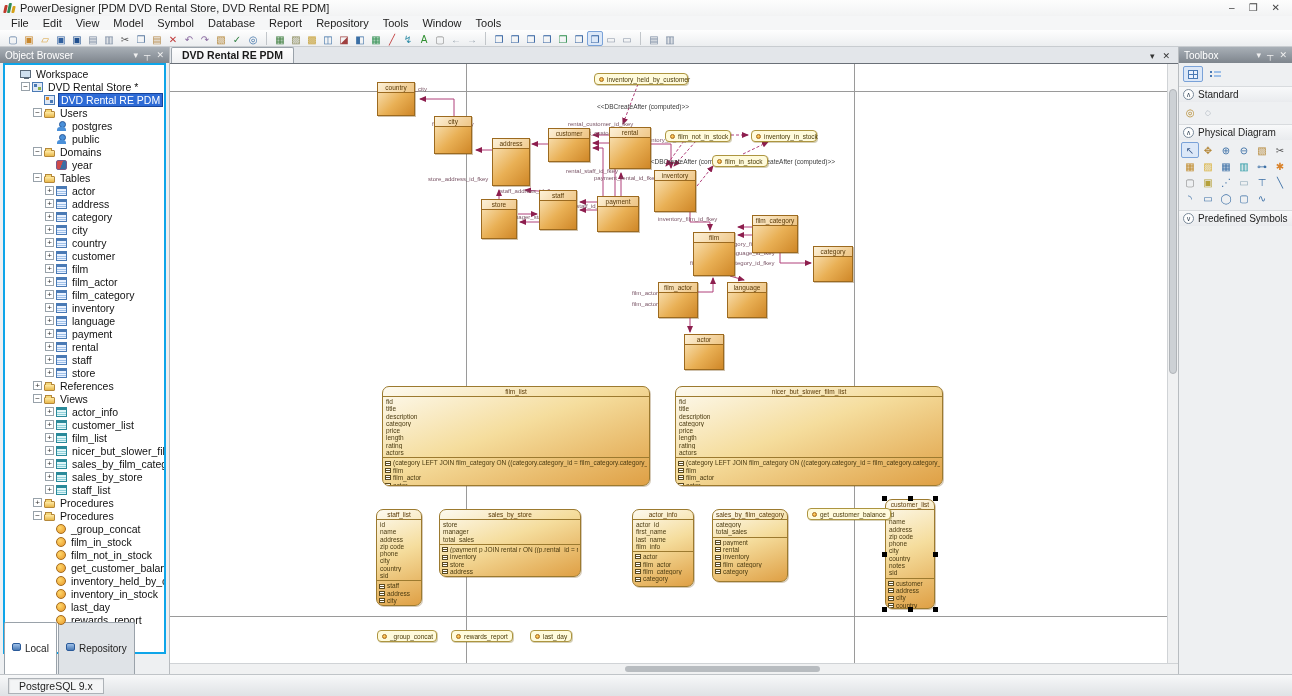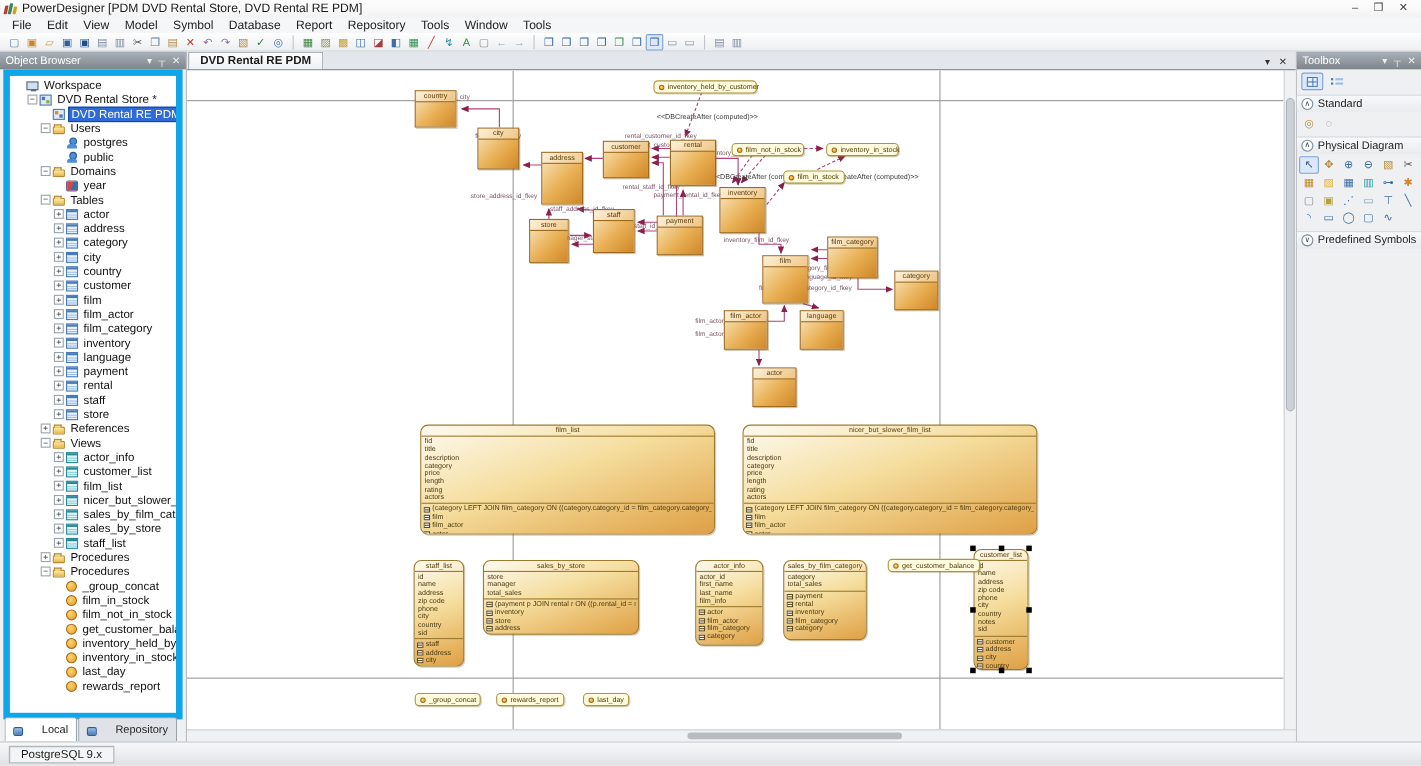--- a/index.html
+++ b/index.html
@@ -35,21 +35,21 @@
   .panel-left { width:170px; flex:none; background:#eef0f2; border-right:1px solid #b8bcc0; display:flex; flex-direction:column; }
   .panel-header { height:16px; background:linear-gradient(#a9b0b7,#7e858d); color:#fff; font-size:10px; display:flex; align-items:center; padding:0 5px; flex:none; }
   .panel-header .ph-title { flex:1; }
   .panel-header .ph-btn { margin-left:6px; font-size:9px; color:#f0f0f0; line-height:14px; }
   .filter-row { height:22px; display:flex; align-items:center; padding:0 5px; font-size:10px; color:#222; flex:none; gap:4px; }
   .filter-row input { flex:1; height:15px; min-width:0; border:1px solid #9aa2aa; background:#fff; font-size:10px; padding:0 2px; font-family:"Liberation Sans",sans-serif; }
   .funnel { width:0; height:0; border-left:5px solid transparent; border-right:5px solid transparent; border-top:7px solid #e8b84a; position:relative; }
   .funnel::after { content:"✕"; position:absolute; left:0px; top:-8px; font-size:7px; color:#c0392b; }
   .refresh { color:#2e8b2e; font-size:11px; font-weight:bold; line-height:12px; }
 
-  .tree { flex:1; background:#fff; border:6px solid #0ea5e9; margin:0 3px; overflow:hidden; padding:2px 0; }
+  .tree { flex:1; background:#fff; border:2px solid #0ea5e9; margin:0 3px; overflow:hidden; padding:2px 0; }
   .trow { height:13px; display:flex; align-items:center; font-size:10.5px; color:#111; white-space:nowrap; }
   .texp { width:9px; height:9px; border:1px solid #98a2aa; background:#fff; font-size:8px; line-height:7px; text-align:center; color:#333; margin-right:2px; flex:none; }
   .texp-sp { width:11px; flex:none; }
   .tlabel { padding:0 2px; }
   .tlabel.sel { background:#2e6bd6; color:#fff; border:1px solid #16449a; }
   .ti { width:11px; height:10px; margin-right:3px; flex:none; position:relative; }
   .ti-folder { height:7px; margin-top:3px; background:linear-gradient(#ffeaa6,#e8b84a); border:1px solid #b5883a; border-radius:1px; }
   .ti-folder::before { content:""; position:absolute; top:-3px; left:0; width:5px; height:2px; background:#f5d87a; border:1px solid #b5883a; border-bottom:none; }
   .ti-table { background:#eaf2ff; border:1px solid #4a7ab5; }
   .ti-table::before { content:""; position:absolute; left:0; right:0; top:0; height:2px; background:#4a7ab5; }
@@ -64,21 +64,21 @@
   .ti-workspace { background:#cfe0f0; border:1px solid #5a6a7a; height:8px; }
   .ti-workspace::after { content:""; position:absolute; left:3px; bottom:-2px; width:5px; height:2px; background:#5a6a7a; }
   .ti-model { background:#dfe8f5; border:1px solid #4a7ab5; }
   .ti-model::before { content:""; position:absolute; left:1px; top:1px; width:3px; height:3px; background:#4a7ab5; }
   .ti-model::after { content:""; position:absolute; right:1px; bottom:1px; width:3px; height:3px; background:#8ab04a; }
   .ti-pdm { background:#dfe8f5; border:1px solid #4a7ab5; }
   .ti-pdm::before { content:""; position:absolute; left:1px; top:1px; width:3px; height:3px; background:#d98a2b; }
   .ti-pdm::after { content:""; position:absolute; right:1px; bottom:1px; width:3px; height:3px; background:#4a7ab5; }
 
   .panel-tabs { height:20px; display:flex; align-items:flex-end; padding-left:4px; gap:1px; flex:none; }
-  .ptab { display:flex; align-items:flex-end; gap:17px; font-size:10px; color:#222; padding:5px 7px; border:1px solid #9aa2aa; border-bottom:none; background:#dfe3e7; border-radius:2px 2px 0 0; }
+  .ptab { display:flex; align-items:flex-start; gap:4px; font-size:10px; color:#222; padding:20px 7px; border:1px solid #9aa2aa; border-bottom:none; background:#dfe3e7; border-radius:2px 2px 0 0; }
   .ptab.active { background:#fff; }
   .db-ico { width:9px; height:8px; background:linear-gradient(#9ec0e8,#4a7ab5); border:1px solid #2a5a9a; border-radius:2px; }
 
   
   .center { flex:1; display:flex; flex-direction:column; min-width:0; background:#e8eaec; }
   .doc-tabs { height:17px; background:#e3e6ea; display:flex; align-items:flex-end; border-bottom:1px solid #6a7078; flex:none; }
   .doc-tab { margin-left:1px; padding:1px 10px 2px; font-size:10.5px; font-weight:bold; color:#1a1a1a; background:linear-gradient(#fdfdfd,#f0f1f3); border:1px solid #9aa2aa; border-bottom:none; border-radius:2px 2px 0 0; }
   .doc-tabs-right { margin-left:auto; display:flex; gap:8px; padding:0 8px 2px; font-size:9px; color:#333; }
   .canvas-row { flex:1; display:flex; min-height:0; }
   .canvas { flex:1; position:relative; background:#fff; overflow:hidden; }

